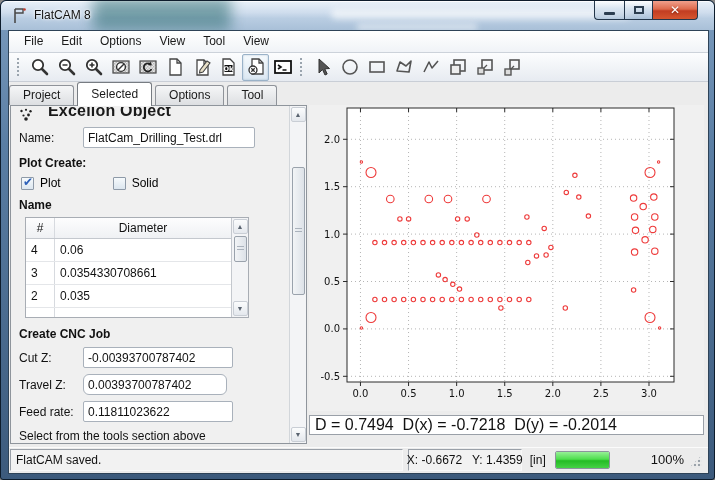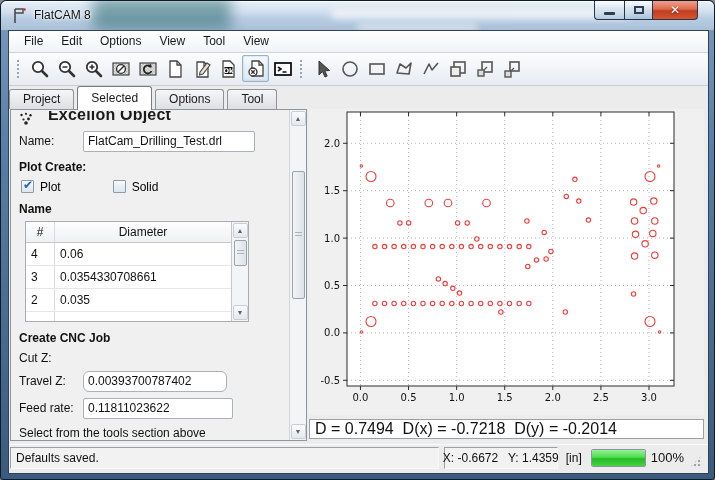--- a/index.html
+++ b/index.html
@@ -86,21 +86,21 @@
   .readout { height:20px; margin-top:4px; background:#fff; border:1px solid #9aa0a8; font-size:16px; color:#111;
              display:flex; align-items:center; padding-left:5px; white-space:pre; }
   
   .statusbar { height:30px; background:#ececec; border-top:1px solid #fbfbfb; display:flex; align-items:center; padding:0 6px 2px 1px; gap:5px; }
   .sunken { border:1px solid; border-color:#9aa0a8 #f8f8f8 #f8f8f8 #9aa0a8; background:#f2f2f2; height:22px; display:flex; align-items:center; font-size:12px; color:#111; }
   .status-msg { flex:1; max-width:441px; padding-left:5px; }
   .coord-box { width:114px; justify-content:center; white-space:pre; }
   .units { font-size:12px; color:#111; margin:0 4px 0 3px; }
   .progress { width:55px; height:18px; border:1px solid #8c949c; border-radius:2px; background:#fff; overflow:hidden; }
   .progress-fill { height:100%; background:linear-gradient(180deg,#96f096 0%, #4ede4e 45%, #24bc24 55%, #45d245 100%); }
-  .pct { font-size:13px; color:#111; }
+  .pct { font-size:13px; color:#111;margin-left:36px; }
   .resize-grip { width:13px; height:13px; align-self:flex-end; margin-bottom:3px;
                  background-image:radial-gradient(circle at 2px 2px, #9aa2aa 1.2px, transparent 1.6px);
                  background-size:4px 4px; clip-path:polygon(100% 0, 100% 100%, 0 100%); }
   svg text { font-family:"DejaVu Sans","Liberation Sans",sans-serif; }
 </style>
 </head>
 <body>
 
 <div class="window">
 
@@ -324,20 +324,21 @@
             <div class="table-sb">
               <div class="sb-arrow">▲</div>
               <div class="sb-thumb"></div>
               <div class="spacer"></div>
               <div class="sb-arrow">▼</div>
             </div>
           </div>
           <div class="sect" style="margin-top:9px">Create CNC Job</div>
           <div class="frow">
             <span class="flabel">Cut Z:</span>
+            <input class="ftext" style="width: 150px; flex: 0 0 auto;" value="-0.00393700787402">
           </div>
           <div class="frow">
             <span class="flabel">Travel Z:</span>
             <input class="ftext" style="width: 144px; flex: 0 0 auto; border-radius: 6px;" value="0.00393700787402">
           </div>
           <div class="frow">
             <span class="flabel">Feed rate:</span>
             <input class="ftext" style="width: 150px; flex: 0 0 auto;" value="0.11811023622">
           </div>
           <div class="hint">Select from the tools section above</div>
@@ -486,21 +487,21 @@
               <circle cx="191.9" cy="203.0" r="2.2" fill="none" stroke="#ee3b3b" stroke-width="1.1"></circle>
               <circle cx="256.3" cy="203.0" r="2.2" fill="none" stroke="#ee3b3b" stroke-width="1.1"></circle>
               <circle cx="324.6" cy="185.0" r="2.2" fill="none" stroke="#ee3b3b" stroke-width="1.1"></circle>
             </g>
           </svg>
         <div class="readout">D = 0.7494  D(x) = -0.7218  D(y) = -0.2014</div>
       </div>
     </div>
 
     <div class="statusbar">
-      <div class="sunken status-msg">Defaults saved.</div>
+      <div class="sunken status-msg">FlatCAM saved.</div>
       <div class="sunken coord-box">X: -0.6672   Y: 1.4359</div>
       <span class="units">[in]</span>
       <div class="progress">
           <div class="progress-fill" style="width:100%"></div>
         </div>
       <span class="pct">100%</span>
       <div class="resize-grip"></div>
     </div>
   </div>
 </div>

